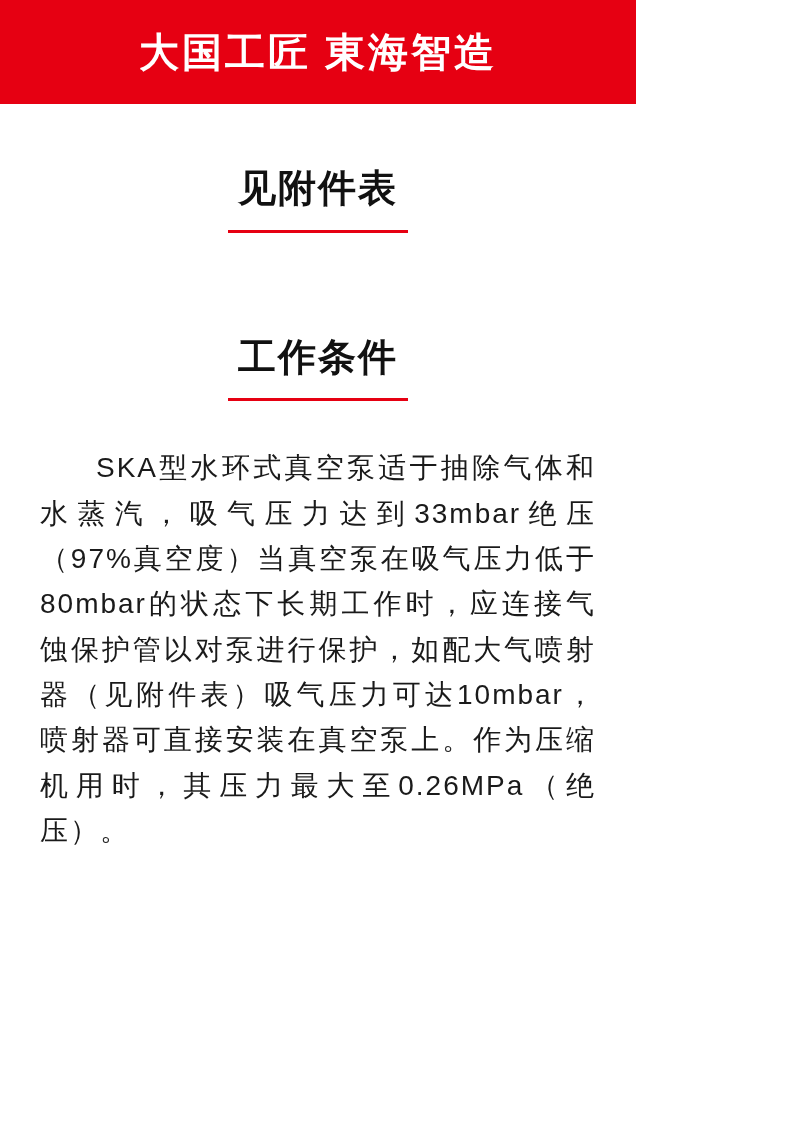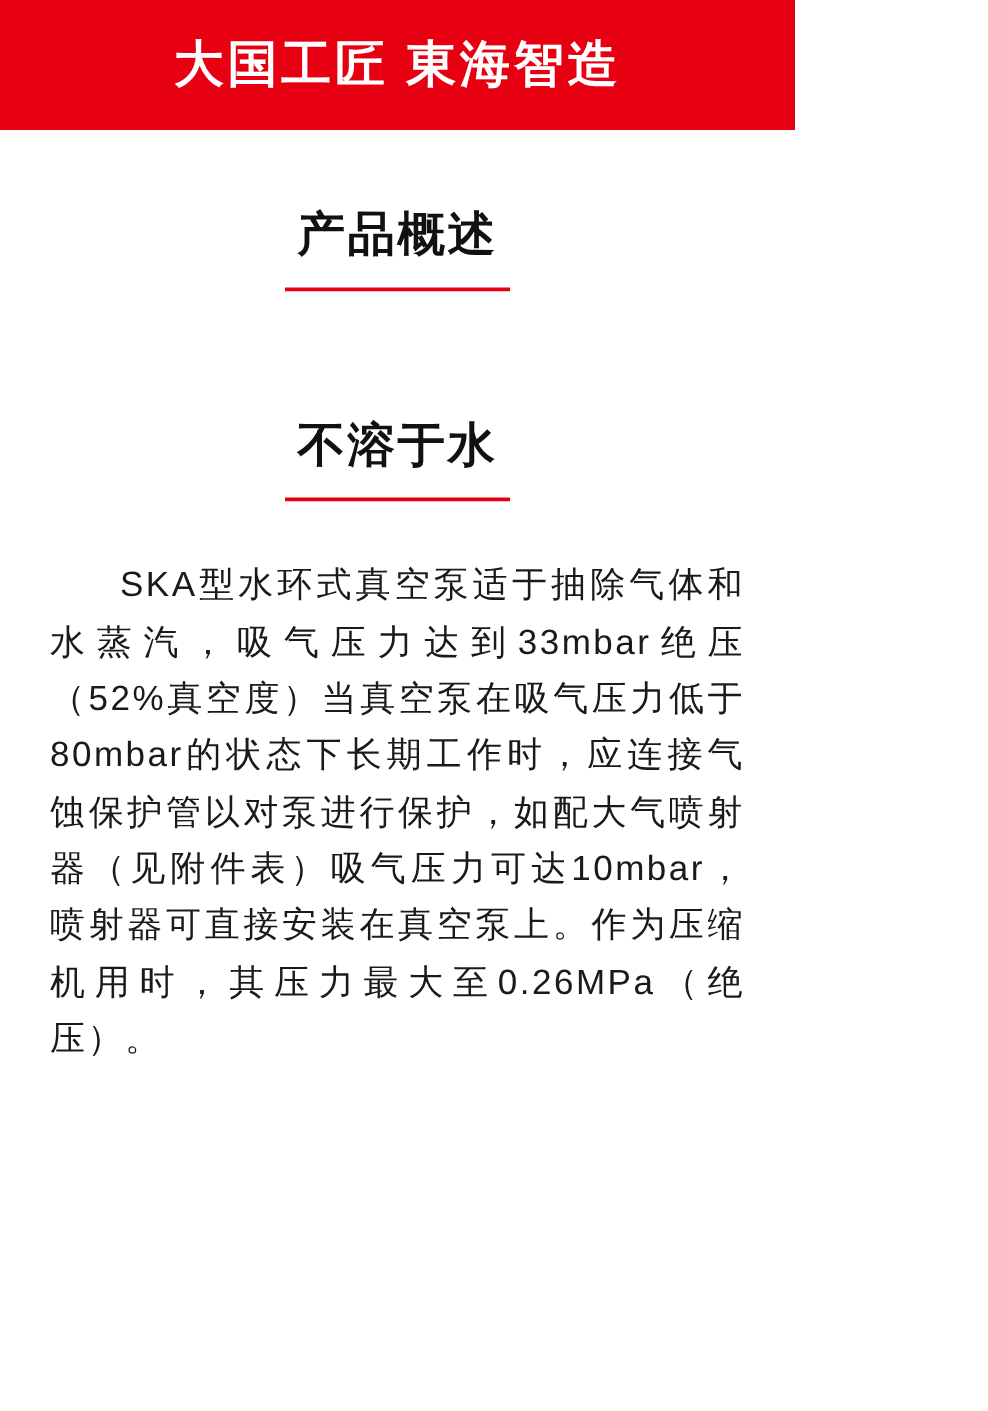--- a/index.html
+++ b/index.html
@@ -89,31 +89,31 @@
   <div class="banner">
     <div class="banner-title">大国工匠  東海智造</div>
   </div>
 
   <div class="content">
 
     <div class="sp-1"></div>
 
     <div class="section">
       <div class="section-head">
-        <div class="section-title">产品概述</div>
+        <div class="section-title">见附件表</div>
         <div class="title-underline"></div>
       </div>
       <div class="sp-2"></div>
     </div>
 
     <div class="sp-3"></div>
 
     <div class="section">
       <div class="section-head">
-        <div class="section-title">不溶于水</div>
+        <div class="section-title">工作条件</div>
         <div class="title-underline"></div>
       </div>
       <div class="sp-4"></div>
-      <p class="body-text">SKA型水环式真空泵适于抽除气体和水蒸汽，吸气压力达到33mbar绝压（52%真空度）当真空泵在吸气压力低于80mbar的状态下长期工作时，应连接气蚀保护管以对泵进行保护，如配大气喷射器（见附件表）吸气压力可达10mbar，喷射器可直接安装在真空泵上。作为压缩机用时，其压力最大至0.26MPa（绝压）。</p>
+      <p class="body-text">SKA型水环式真空泵适于抽除气体和水蒸汽，吸气压力达到33mbar绝压（97%真空度）当真空泵在吸气压力低于80mbar的状态下长期工作时，应连接气蚀保护管以对泵进行保护，如配大气喷射器（见附件表）吸气压力可达10mbar，喷射器可直接安装在真空泵上。作为压缩机用时，其压力最大至0.26MPa（绝压）。</p>
     </div>
 
   </div>
 </div>
 
 </body></html>

